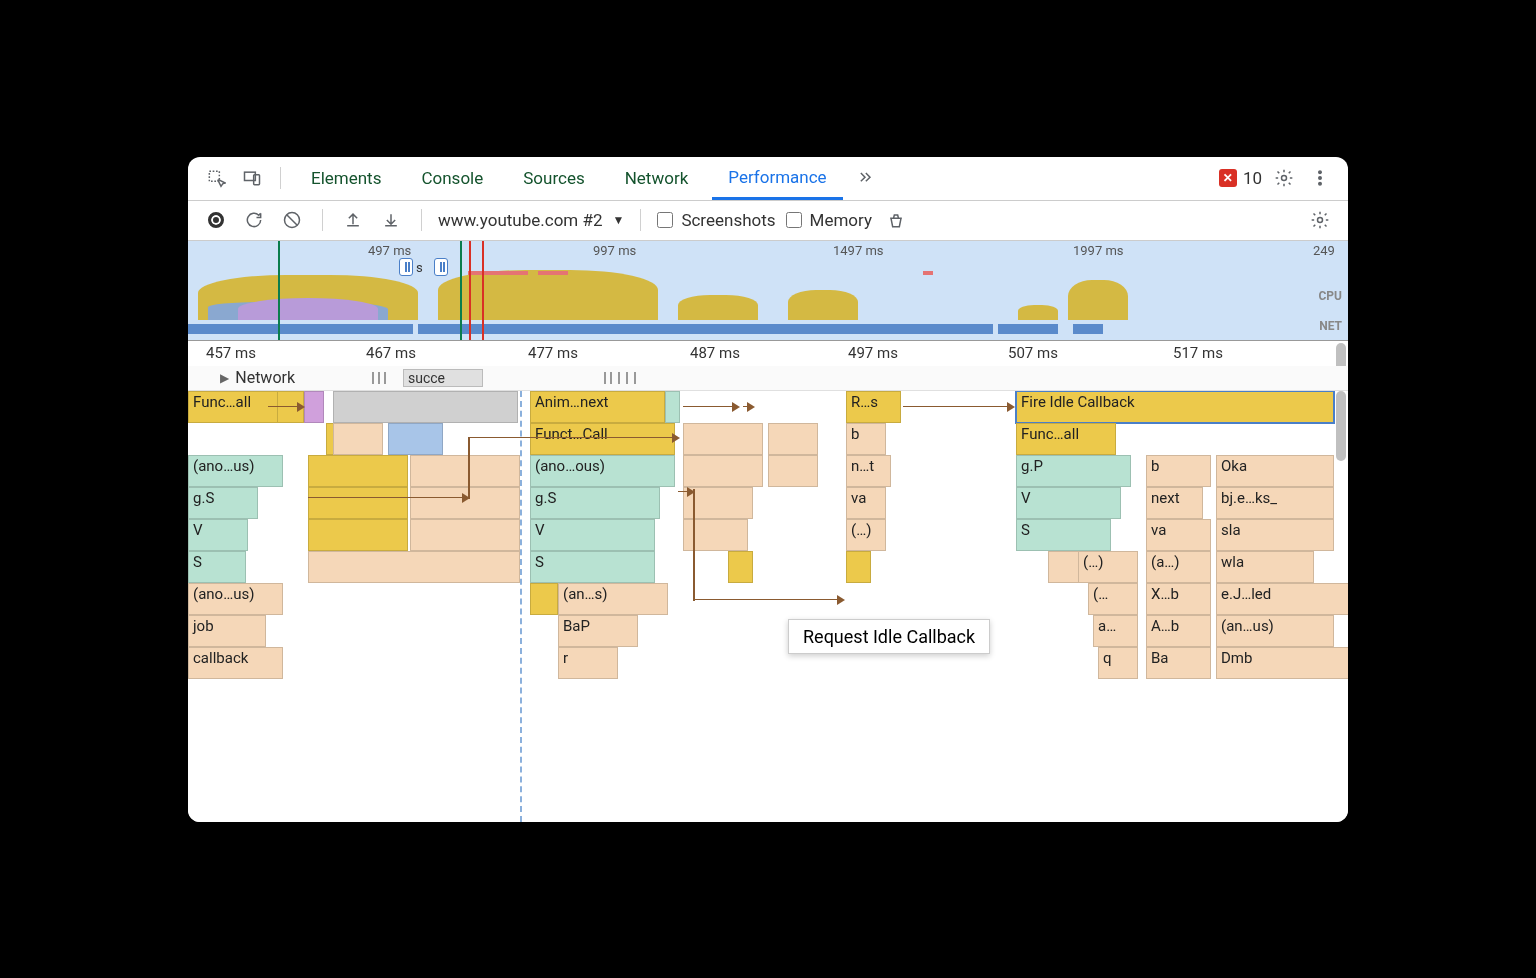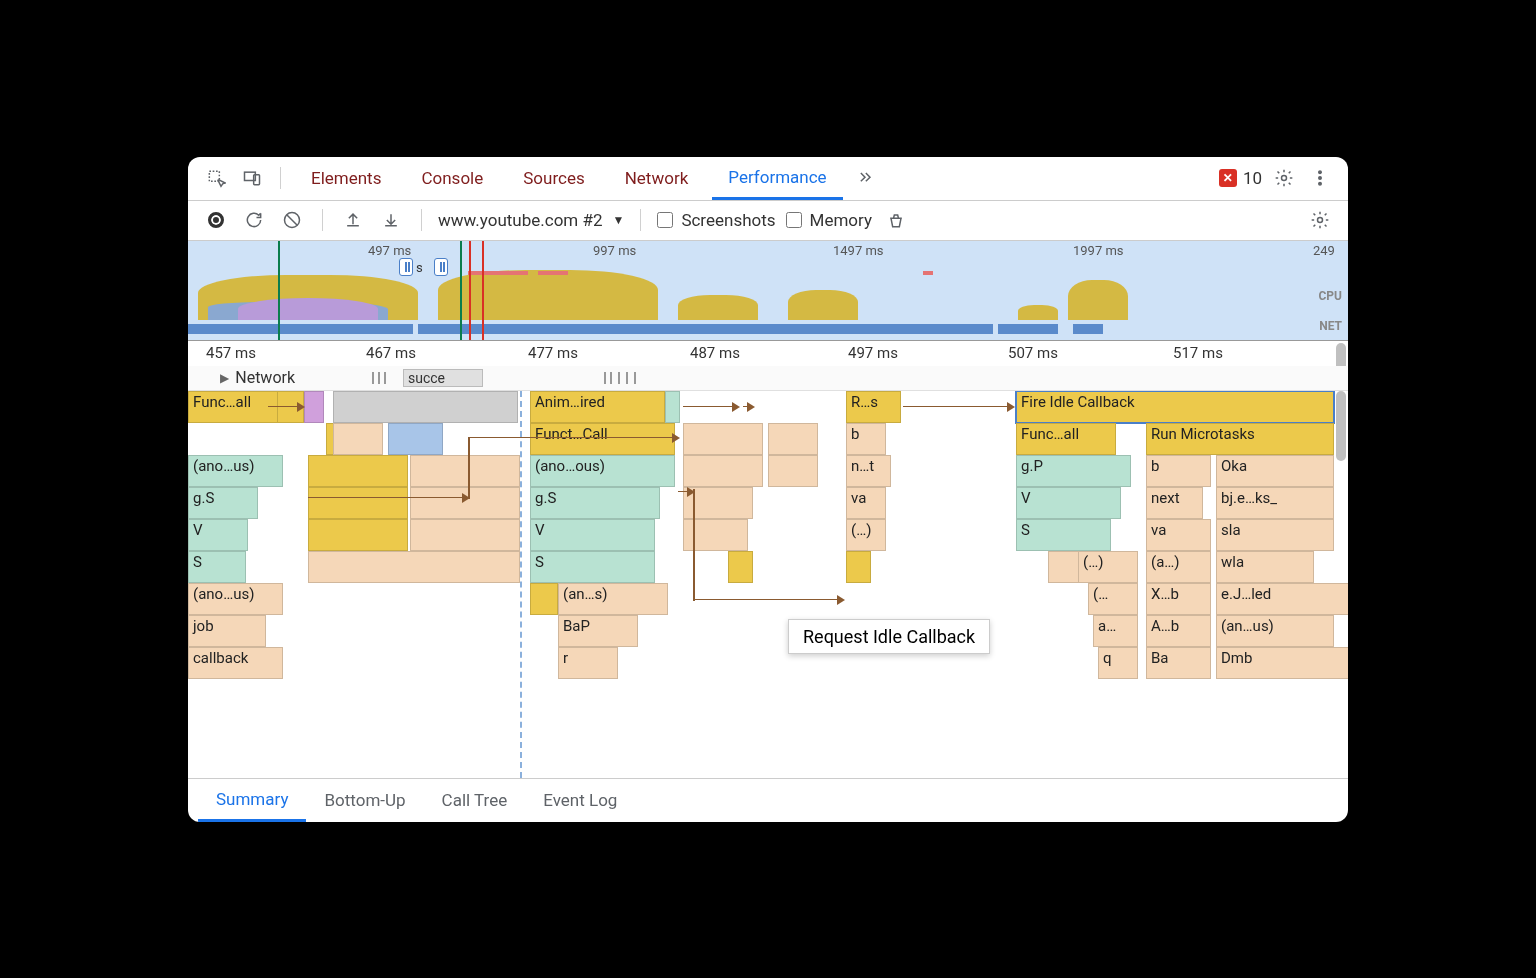--- a/index.html
+++ b/index.html
@@ -6,21 +6,21 @@
 body{background:#000;width:1536px;height:978px;display:flex;align-items:center;justify-content:center;}
 .window{width:1160px;height:665px;background:#fff;border-radius:12px;overflow:hidden;box-shadow:0 20px 60px rgba(0,0,0,0.5);display:flex;flex-direction:column;}
 .titlebar{height:40px;background:#f5f5f5;display:flex;align-items:center;padding:0 18px;border-bottom:1px solid #ddd;}
 .traffic{display:flex;gap:8px;}
 .dot{width:14px;height:14px;border-radius:50%;}
 .dot.r{background:#ff5f57;}.dot.y{background:#febc2e;}.dot.g{background:#28c840;}
 .title{flex:1;text-align:center;font-size:17px;font-weight:600;color:#333;}
 .tabs{height:44px;display:flex;align-items:center;padding:0 14px;border-bottom:1px solid #ccc;gap:8px;}
 .tabs .ibtn{width:28px;height:28px;display:flex;align-items:center;justify-content:center;cursor:pointer;color:#5f6368;}
 .vsep{width:1px;height:22px;background:#d0d0d0;margin:0 6px;}
-.tab{padding:0 16px;height:44px;display:flex;align-items:center;font-size:17px;color:#7f1d1d;cursor:pointer;}
+.tab{padding:0 16px;height:44px;display:flex;align-items:center;font-size:17px;color:#14532d;cursor:pointer;}
 .tab.active{color:#1a73e8;border-bottom:3px solid #1a73e8;}
 .spacer{flex:1;}
 .errbadge{background:#d93025;color:#fff;width:18px;height:18px;border-radius:3px;font-size:12px;display:inline-flex;align-items:center;justify-content:center;font-weight:700;}
 .errs{display:flex;align-items:center;gap:6px;font-size:17px;color:#333;}
 .toolbar{height:40px;display:flex;align-items:center;padding:0 14px;gap:10px;border-bottom:1px solid #ccc;font-size:17px;}
 .toolbar .ibtn{width:28px;height:28px;display:flex;align-items:center;justify-content:center;cursor:pointer;color:#5f6368;}
 .rec{width:16px;height:16px;border:3px solid #333;border-radius:50%;background:#333;box-shadow:inset 0 0 0 2px #fff;}
 .sel{display:flex;align-items:center;gap:10px;color:#333;}
 .cb{display:flex;align-items:center;gap:8px;color:#333;}
 .cb input{width:16px;height:16px;}
@@ -243,21 +243,21 @@
     <div class="fr c-y" style="left:120px;top:64px;width:100px"></div>
     <div class="fr c-t" style="left:222px;top:64px;width:110px"></div>
     <div class="fr c-y" style="left:120px;top:96px;width:100px"></div>
     <div class="fr c-t" style="left:222px;top:96px;width:110px"></div>
     <div class="fr c-y" style="left:120px;top:128px;width:100px"></div>
     <div class="fr c-t" style="left:222px;top:128px;width:110px"></div>
     <div class="fr c-t" style="left:120px;top:160px;width:212px"></div>
 
     <div style="position:absolute;left:332px;top:0;bottom:0;border-left:2px dashed #8bb0dc"></div>
 
-    <div class="fr c-y" style="left:342px;top:0;width:135px">Anim…ired</div>
+    <div class="fr c-y" style="left:342px;top:0;width:135px">Anim…next</div>
     <div class="fr c-g" style="left:477px;top:0;width:15px"></div>
     <div class="fr c-y" style="left:342px;top:32px;width:145px">Funct…Call</div>
     <div class="fr c-g" style="left:342px;top:64px;width:145px">(ano…ous)</div>
     <div class="fr c-g" style="left:342px;top:96px;width:130px">g.S</div>
     <div class="fr c-g" style="left:342px;top:128px;width:125px">V</div>
     <div class="fr c-g" style="left:342px;top:160px;width:125px">S</div>
     <div class="fr c-y" style="left:342px;top:192px;width:28px"></div>
     <div class="fr c-t" style="left:370px;top:192px;width:110px">(an…s)</div>
     <div class="fr c-t" style="left:370px;top:224px;width:80px">BaP</div>
     <div class="fr c-t" style="left:370px;top:256px;width:60px">r</div>
@@ -278,21 +278,20 @@
     <div class="fr c-y" style="left:658px;top:160px;width:25px"></div>
 
     <div class="fr c-sel" style="left:828px;top:0;width:318px">Fire Idle Callback</div>
 
     <div class="fr c-y" style="left:828px;top:32px;width:100px">Func…all</div>
     <div class="fr c-g" style="left:828px;top:64px;width:115px">g.P</div>
     <div class="fr c-g" style="left:828px;top:96px;width:105px">V</div>
     <div class="fr c-g" style="left:828px;top:128px;width:95px">S</div>
     <div class="fr c-t" style="left:860px;top:160px;width:50px"></div>
 
-    <div class="fr c-y" style="left:958px;top:32px;width:188px">Run Microtasks</div>
 
     <div class="fr c-t" style="left:890px;top:160px;width:60px">(…)</div>
     <div class="fr c-t" style="left:900px;top:192px;width:50px">(…</div>
     <div class="fr c-t" style="left:905px;top:224px;width:45px">a…</div>
     <div class="fr c-t" style="left:910px;top:256px;width:40px">q</div>
 
     <div class="fr c-t" style="left:958px;top:64px;width:65px">b</div>
     <div class="fr c-t" style="left:958px;top:96px;width:57px">next</div>
     <div class="fr c-t" style="left:958px;top:128px;width:65px">va</div>
     <div class="fr c-t" style="left:958px;top:160px;width:65px">(a…)</div>
@@ -317,19 +316,13 @@
     <div class="arrow" style="left:490px;top:100px;width:15px"></div>
     <div style="position:absolute;left:505px;top:98px;width:1.5px;height:112px;background:#8a5a30"></div>
     <div class="arrow" style="left:505px;top:208px;width:150px"></div>
     <div style="position:absolute;left:655px;top:208px;width:1.5px;height:-140px"></div>
     <div class="arrow" style="left:715px;top:15px;width:110px"></div>
 
     <div class="tooltip" style="left:600px;top:228px">Request Idle Callback</div>
     <div class="scrollthumb" style="top:0;height:70px"></div>
   </div>
 
-  <div class="bottom">
-    <div class="btab active">Summary</div>
-    <div class="btab">Bottom-Up</div>
-    <div class="btab">Call Tree</div>
-    <div class="btab">Event Log</div>
-  </div>
 </div>
 
 </body></html>

